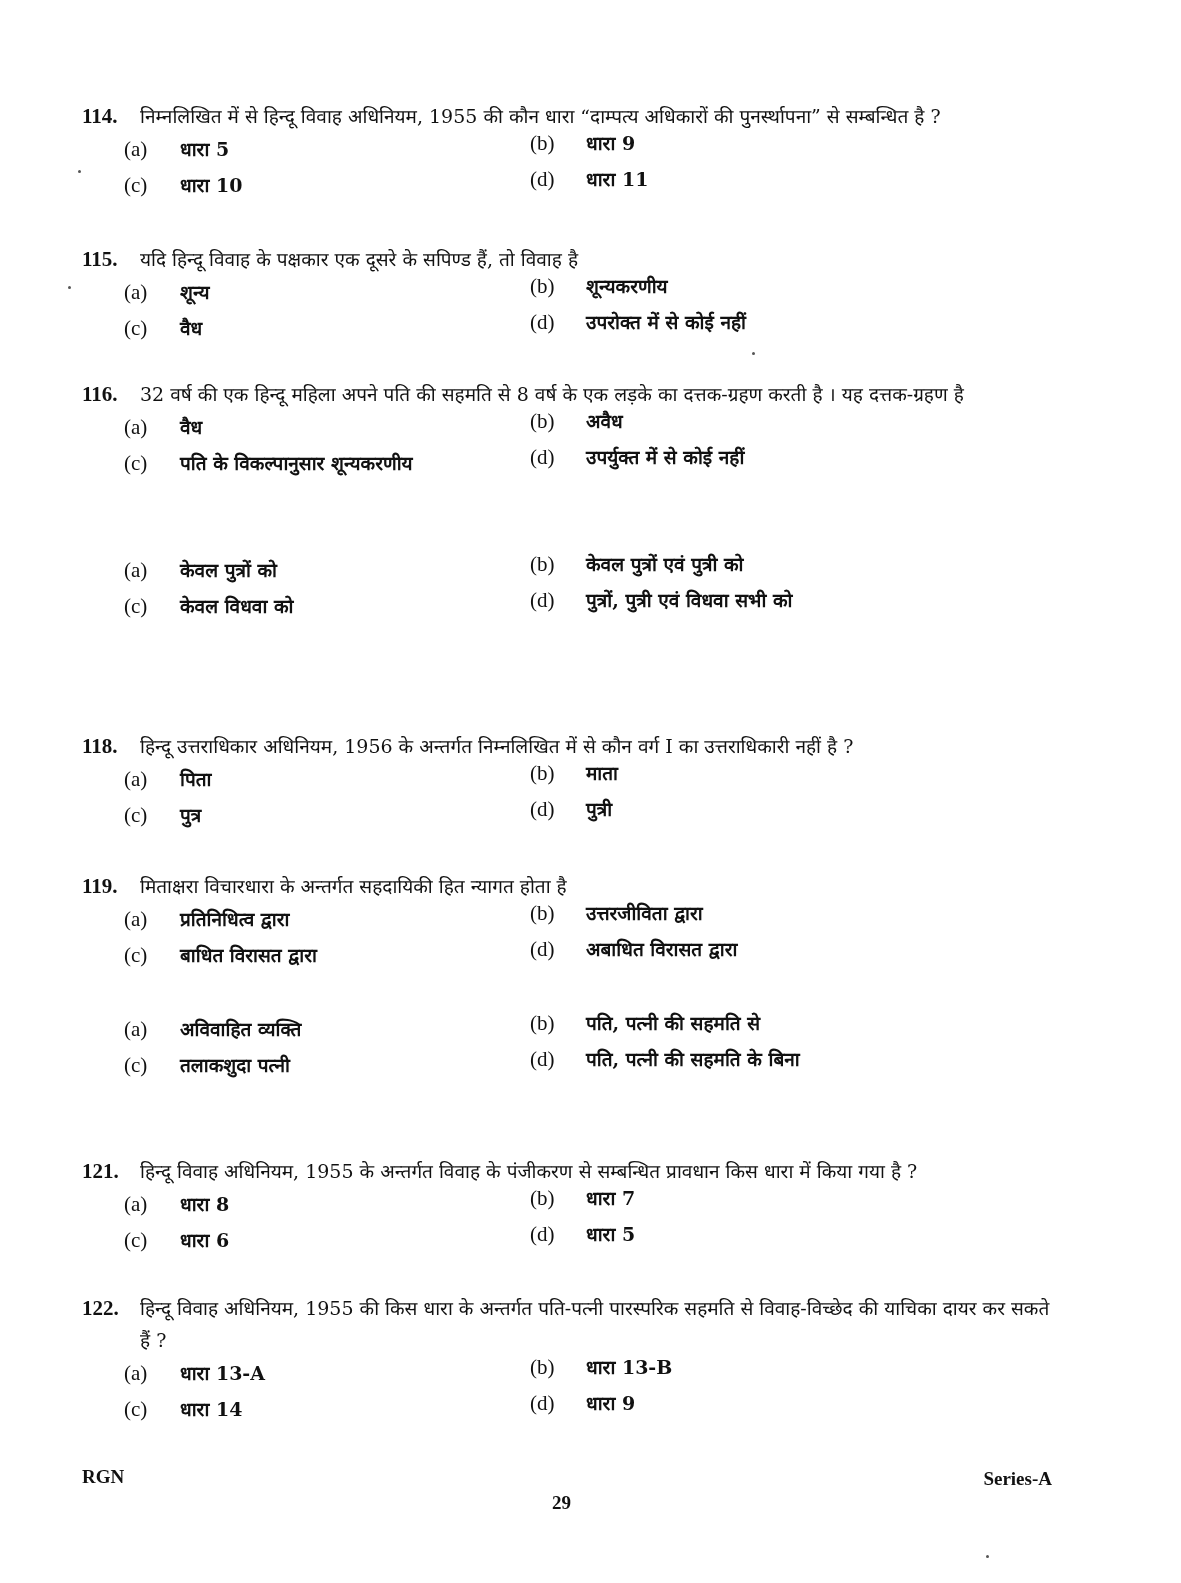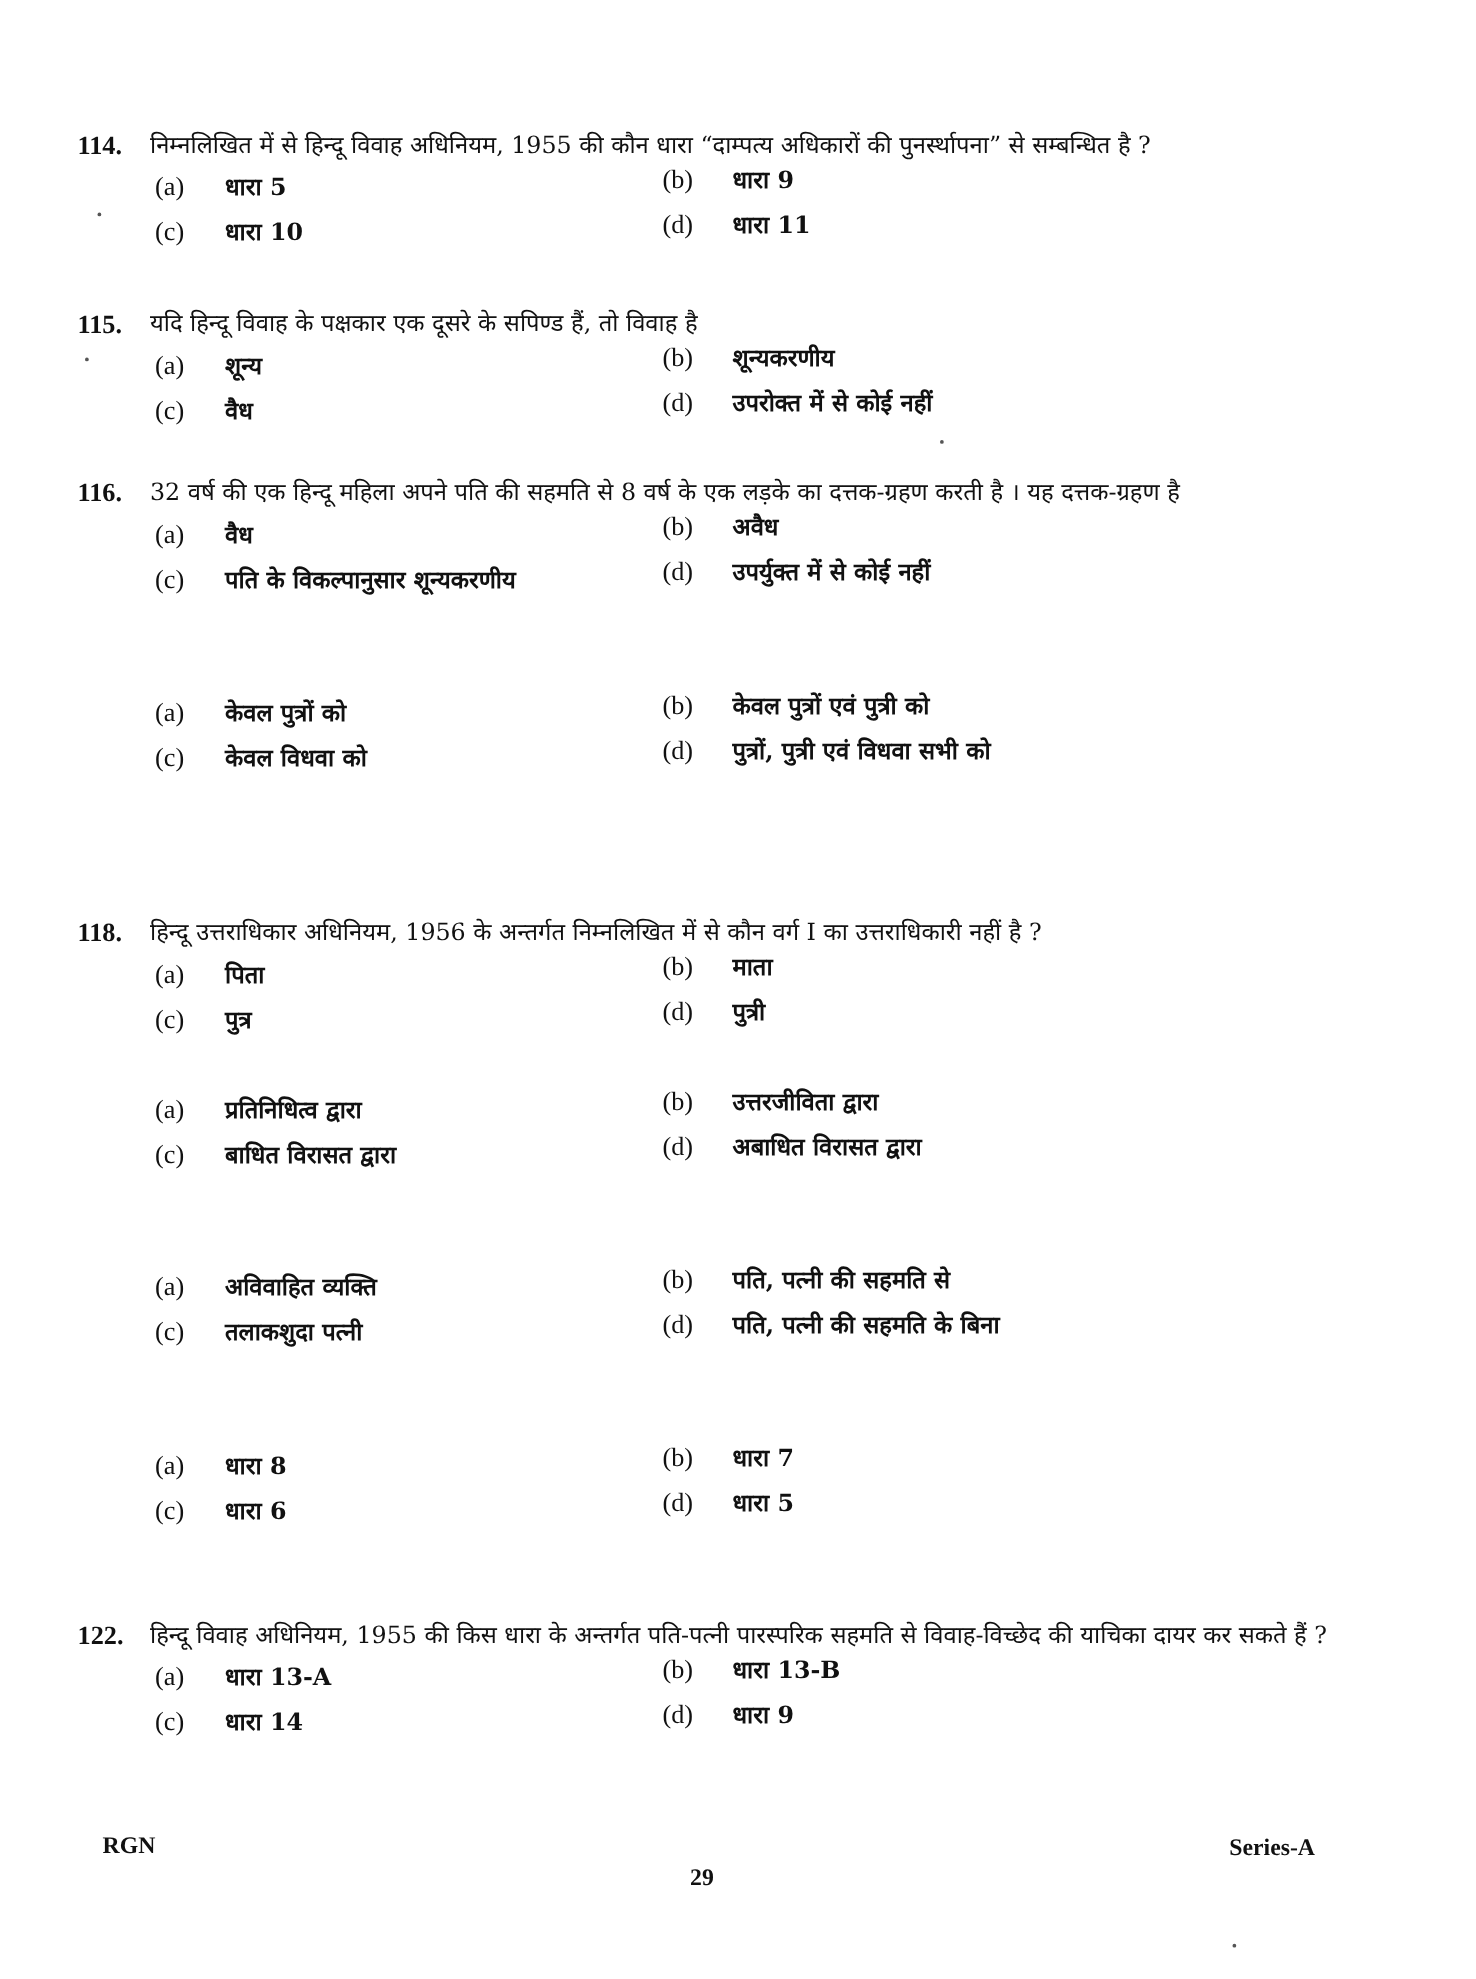--- a/index.html
+++ b/index.html
@@ -6,21 +6,21 @@
     body {
       width: 1181px; height: 1583px;
       background: #ffffff;
       color: #111111;
       font-family: "DejaVu Serif", "Liberation Serif", serif;
       position: relative;
       overflow: hidden;
     }
     .page { position: absolute; inset: 0; }
     .question { position: absolute; left: 62px; width: 1000px; }
-    .q-head { display: flex; font-size: 19px; line-height: 32px; }
+    .q-head { display: flex; font-size: 19px; line-height: 32px; margin-left: 20px; }
     .q-num { font-family: "Liberation Serif", serif; font-weight: bold; font-size: 21px; width: 58px; flex: none; }
     .q-text { flex: 1; font-weight: normal; }
     .opts { position: relative; height: 76px; margin-top: 4px; font-size: 19px; }
     .opt { position: absolute; display: flex; align-items: baseline; font-weight: bold; }
     .opt-letter { font-family: "Liberation Serif", serif; font-weight: normal; font-size: 21px; width: 56px; }
     .opt-a { left: 62px; top: 0; }
     .opt-b { left: 468px; top: -6px; }
     .opt-c { left: 62px; top: 36px; }
     .opt-d { left: 468px; top: 30px; }
     .footer { position: absolute; top: 1460px; left: 82px; width: 970px; height: 30px;
@@ -150,20 +150,24 @@
           <span>पुत्र</span>
         </div>
       <div class="opt opt-d">
           <span class="opt-letter">(d)</span>
           <span>पुत्री</span>
         </div>
     </div>
   </div>
 
   <div class="question" style="top:870px">
+    <div class="q-head">
+      <span class="q-num">119.</span>
+      <span class="q-text">मिताक्षरा विचारधारा के अन्तर्गत सहदायिकी हित न्यागत होता है</span>
+    </div>
     <div class="opts">
       <div class="opt opt-a">
           <span class="opt-letter">(a)</span>
           <span>प्रतिनिधित्व द्वारा</span>
         </div>
       <div class="opt opt-b">
           <span class="opt-letter">(b)</span>
           <span>उत्तरजीविता द्वारा</span>
         </div>
       <div class="opt opt-c">
@@ -192,20 +196,24 @@
           <span>तलाकशुदा पत्नी</span>
         </div>
       <div class="opt opt-d">
           <span class="opt-letter">(d)</span>
           <span>पति, पत्नी की सहमति के बिना</span>
         </div>
     </div>
   </div>
 
   <div class="question" style="top:1155px">
+    <div class="q-head">
+      <span class="q-num">121.</span>
+      <span class="q-text">हिन्दू विवाह अधिनियम, 1955 के अन्तर्गत विवाह के पंजीकरण से सम्बन्धित प्रावधान किस धारा में किया गया है ?</span>
+    </div>
     <div class="opts">
       <div class="opt opt-a">
           <span class="opt-letter">(a)</span>
           <span>धारा 8</span>
         </div>
       <div class="opt opt-b">
           <span class="opt-letter">(b)</span>
           <span>धारा 7</span>
         </div>
       <div class="opt opt-c">

